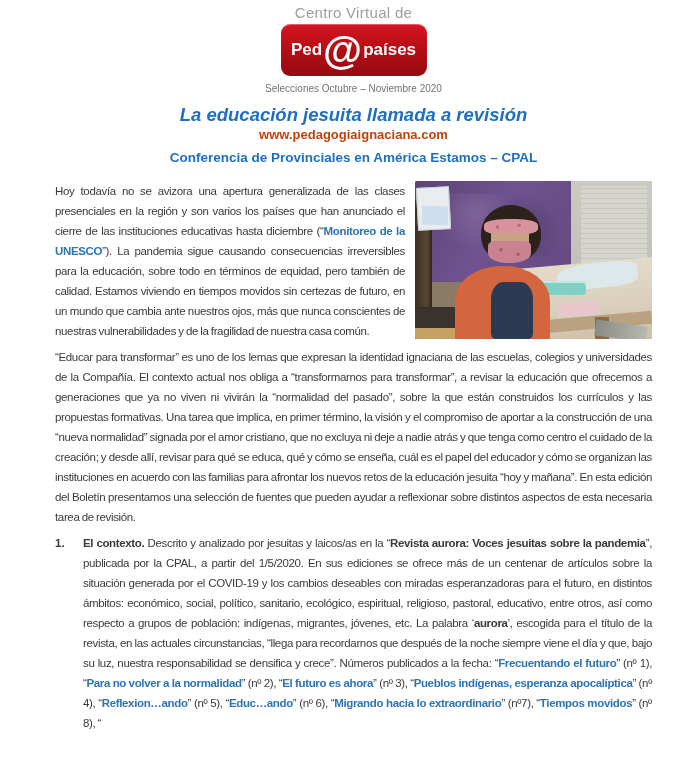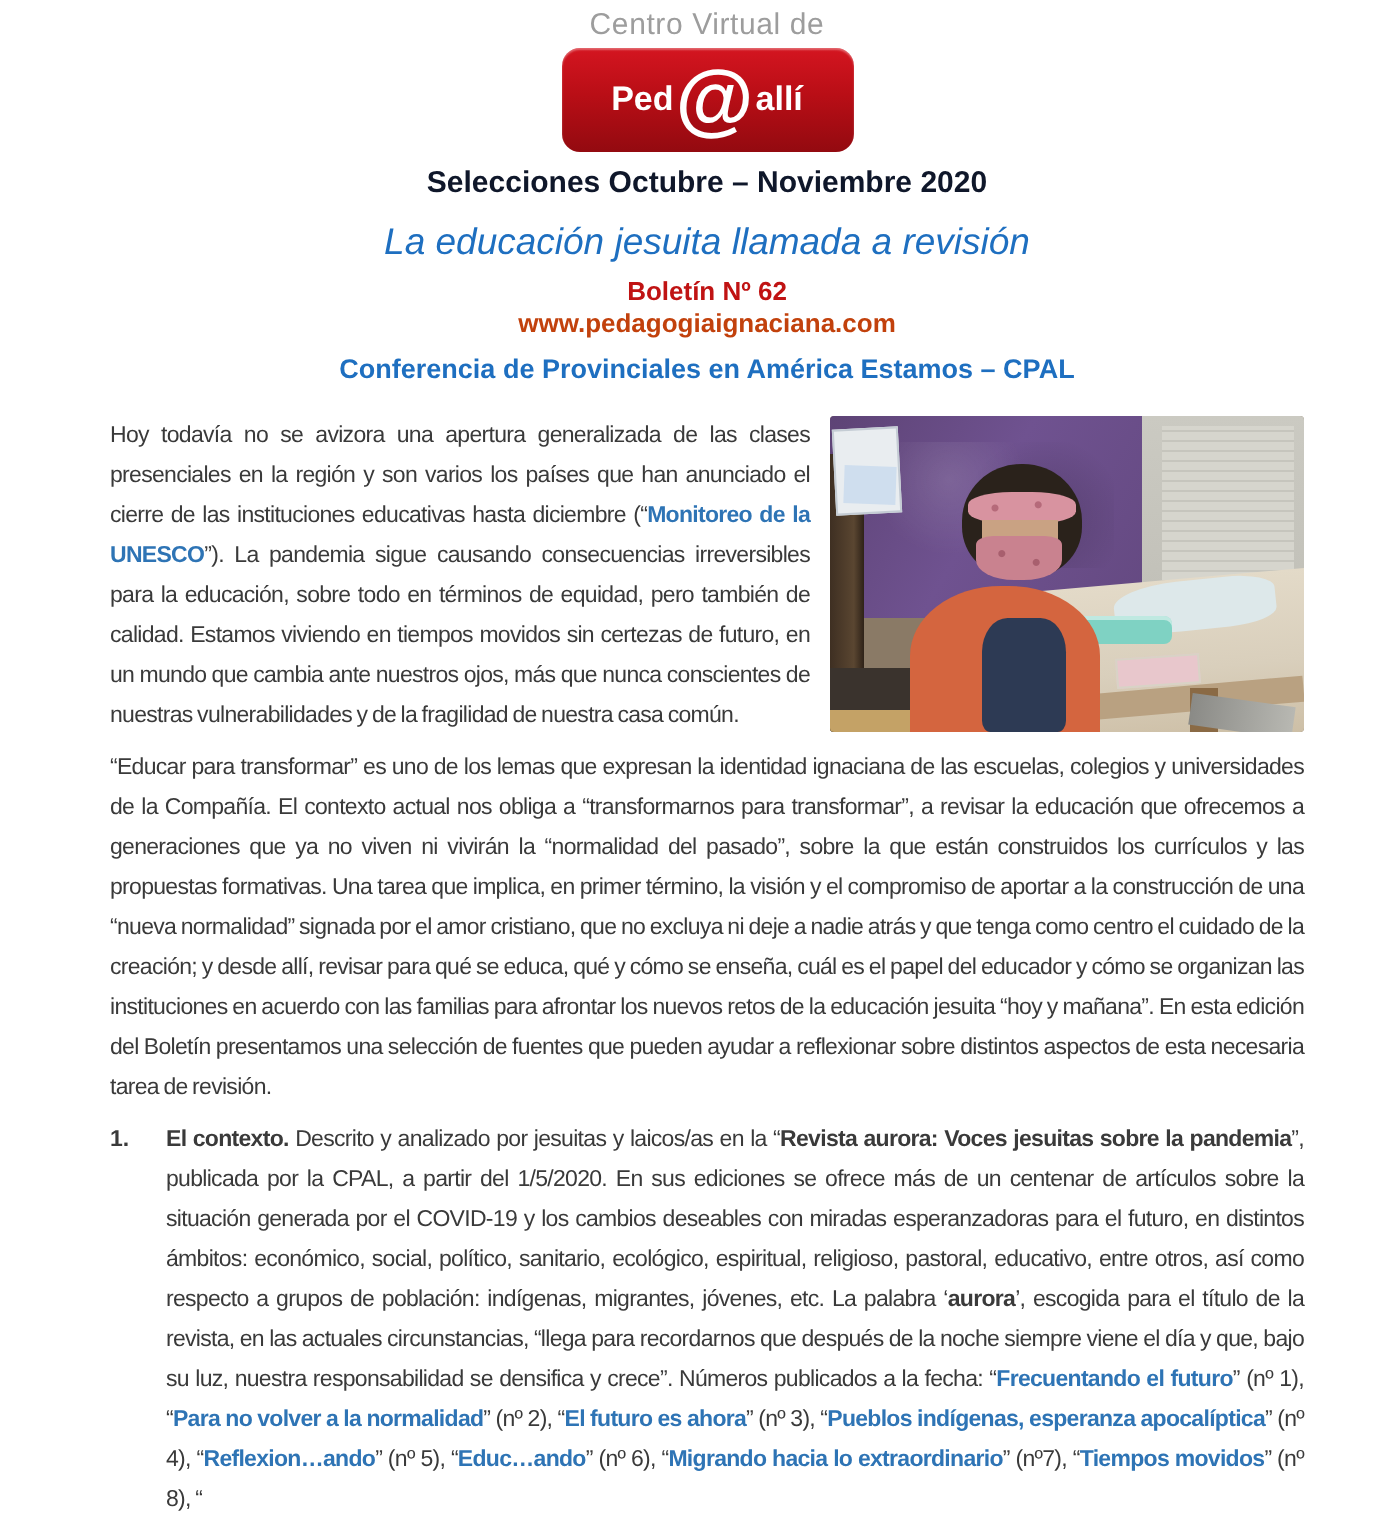--- a/index.html
+++ b/index.html
@@ -9,22 +9,22 @@
   
   .hdr{text-align:center;}
   .logo-top{font-size:15px;color:#9d9d9d;letter-spacing:.3px;}
   .logo-box{display:inline-flex;align-items:center;justify-content:center;margin-top:3px;
     width:146px;height:52px;border-radius:9px;
     background:linear-gradient(180deg,#d41520 0%,#b90e16 45%,#930a10 100%);
     box-shadow:inset 0 1px 1px rgba(255,255,255,.35);text-align:right;}
   .logo-box .pre,.logo-box .post{color:#fff;font-weight:700;font-size:17px;}
   .logo-box .at{color:#fff;font-weight:700;font-size:40px;line-height:40px;margin:0 1px;}
   .logo-bottom{font-size:24px;font-weight:700;color:#161616;margin-top:1px;}
-  .selecciones{margin-top:7px;font-size:15px;font-weight:700;color:#0f172a;}
-  .doc-title{margin-top:10px;font-size:18.5px;font-weight:400;font-style:italic;color:#1e6fc0;}
+  .selecciones{margin-top:7px;font-size:10px;font-weight:400;color:#737373;}
+  .doc-title{margin-top:10px;font-size:18.5px;font-weight:700;font-style:italic;color:#1e6fc0;}
   .boletin{margin-top:6px;font-size:13px;font-weight:700;color:#c01313;}
   .site-url{font-size:13px;font-weight:700;color:#c2410c;margin-top:1px;}
   .cpal{margin-top:8px;font-size:13.5px;font-weight:700;color:#1e6fc0;}
 
   
   .bodytxt{font-size:11.5px;line-height:20px;letter-spacing:-0.35px;word-spacing:-0.6px;text-align:justify;color:#3a3a3a;}
   .seg.bold{font-weight:700;}
   .seg.link{color:#2e74b5;font-weight:700;}
   .row1{display:flex;margin-top:16px;}
   .row1 .col-text{flex:1;margin-right:10px;}
@@ -69,25 +69,24 @@
 </head>
 <body>
 
 <div class="page">
 
   <div class="hdr">
     <div class="logo-top">Centro Virtual de</div>
     <div class="logo-box">
       <span class="pre">Ped</span>
         <span class="at">@</span>
-        <span class="post">allí</span>
+        <span class="post">países</span>
     </div>
     <div class="selecciones">Selecciones Octubre – Noviembre 2020</div>
     <div class="doc-title">La educación jesuita llamada a revisión</div>
-    <div class="boletin">Boletín Nº 62</div>
     <div class="site-url">www.pedagogiaignaciana.com</div>
     <div class="cpal">Conferencia de Provinciales en América Estamos – CPAL</div>
   </div>
 
   <div class="row1">
     <div class="col-text bodytxt"><span class="seg plain">Hoy todavía no se avizora una apertura generalizada de las clases presenciales en la región y son varios los países que han anunciado el cierre de las instituciones educativas hasta diciembre (“</span><span class="seg link">Monitoreo de la UNESCO</span><span class="seg plain">”). La pandemia sigue causando consecuencias irreversibles para la educación, sobre todo en términos de equidad, pero también de calidad. Estamos viviendo en tiempos movidos sin certezas de futuro, en un mundo que cambia ante nuestros ojos, más que nunca conscientes de nuestras vulnerabilidades y de la fragilidad de nuestra casa común.</span></div>
     <div class="photo">
       <div class="ph wall"></div>
       <div class="ph wall-tex"></div>
       <div class="ph partition"></div>

